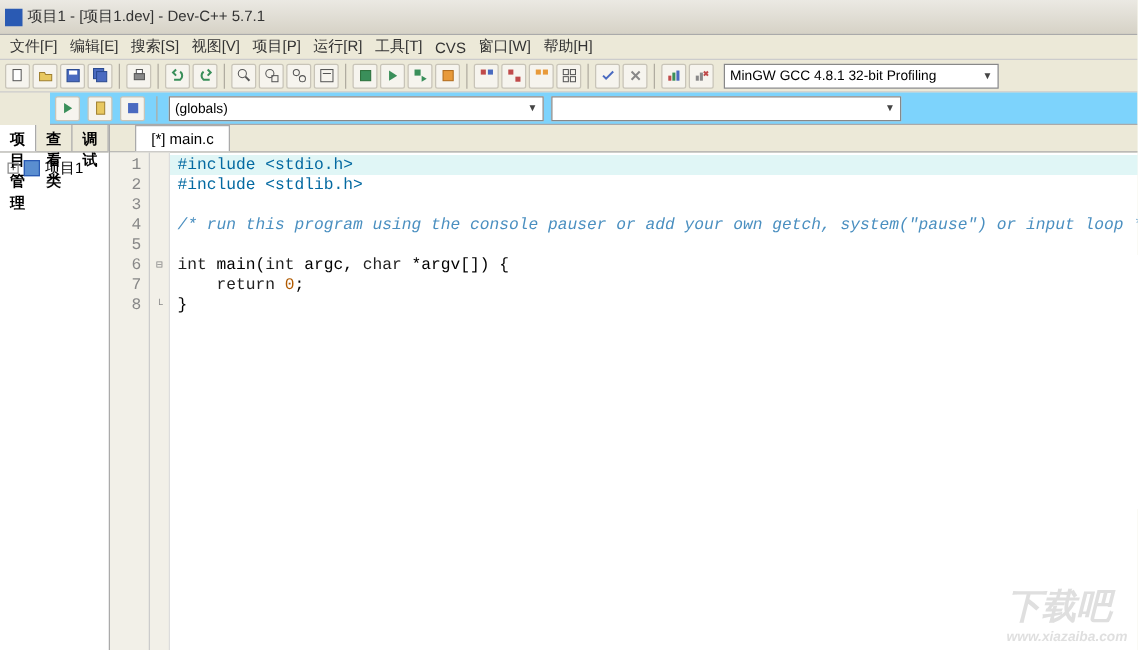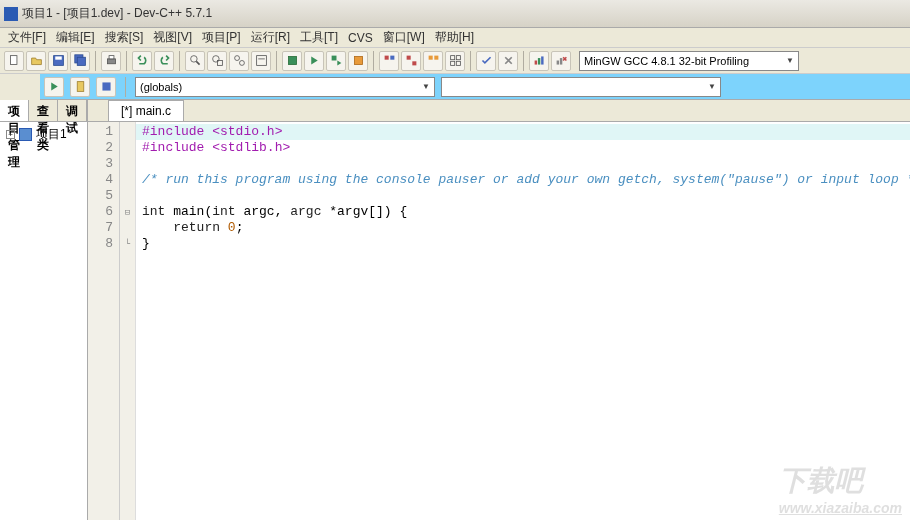--- a/index.html
+++ b/index.html
@@ -38,27 +38,27 @@
 .tabs { height: 22px; background: #ece9d8; display: flex; align-items: flex-end; padding-left: 4px; border-bottom: 1px solid #aaa; }
 .tab { padding: 3px 12px; background: #fff; border: 1px solid #aaa; border-bottom: none; font-size: 12px; cursor: default; margin-left: 16px; }
 .code { flex: 1; display: flex; font-family: Consolas, "Courier New", monospace; font-size: 13px; }
 .gutter { width: 32px; background: #f2f0e8; border-right: 1px solid #ccc; padding-top: 2px; }
 .fold { width: 16px; background: #f2f0e8; border-right: 1px solid #ddd; padding-top: 2px; }
 .fold div { height: 16px; display: flex; align-items: center; justify-content: center; font-size: 9px; color: #888; }
 .gutter div { height: 16px; text-align: right; padding-right: 6px; color: #888; }
 .lines { flex: 1; padding-top: 2px; }
 .line { height: 16px; padding-left: 6px; white-space: pre; }
 .line.hl { background: #e0f6f6; }
-.tok-preproc { color: #a21caf; }
+.tok-preproc { color: #0369a1; }
 .tok-comment { color: #4a8fc0; font-style: italic; }
 .tok-keyword { color: #222; font-weight: normal; }
 .tok-number { color: #b05a00; }
 
 .watermark { position: absolute; right: 8px; bottom: 4px; font-size: 28px; color: rgba(150,150,150,0.3); font-style: italic; font-weight: bold; pointer-events: none; }
-.watermark .url { font-size: 14px; display: block; text-align: right; text-decoration: underline; }
+.watermark .url { font-size: 11px; display: block; text-align: right; }
 </style>
 </head>
 <body>
 
 <div class="titlebar">
   <div class="appicon"></div>
   <span>项目1 - [项目1.dev] - Dev-C++ 5.7.1</span>
 </div>
 
 <div class="menubar">
@@ -291,21 +291,21 @@
         <div>⊟</div>
         <div></div>
         <div>└</div>
       </div>
       <div class="lines">
         <div class="line hl"><span class="tok-preproc">#include </span><span class="tok-preproc">&lt;stdio.h&gt;</span></div>
         <div class="line"><span class="tok-preproc">#include </span><span class="tok-preproc">&lt;stdlib.h&gt;</span></div>
         <div class="line"></div>
         <div class="line"><span class="tok-comment">/* run this program using the console pauser or add your own getch, system("pause") or input loop */</span></div>
         <div class="line"></div>
-        <div class="line"><span class="tok-keyword">int</span><span> main(</span><span class="tok-keyword">int</span><span> argc, </span><span class="tok-keyword">argc</span><span> *argv[]) {</span></div>
+        <div class="line"><span class="tok-keyword">int</span><span> main(</span><span class="tok-keyword">int</span><span> argc, </span><span class="tok-keyword">char</span><span> *argv[]) {</span></div>
         <div class="line"><span class="tok-keyword">    return </span><span class="tok-number">0</span><span>;</span></div>
         <div class="line">}</div>
       </div>
     </div>
   </div>
 </div>
 
 <div class="watermark">
   <span>下载吧</span>
   <span class="url">www.xiazaiba.com</span>

